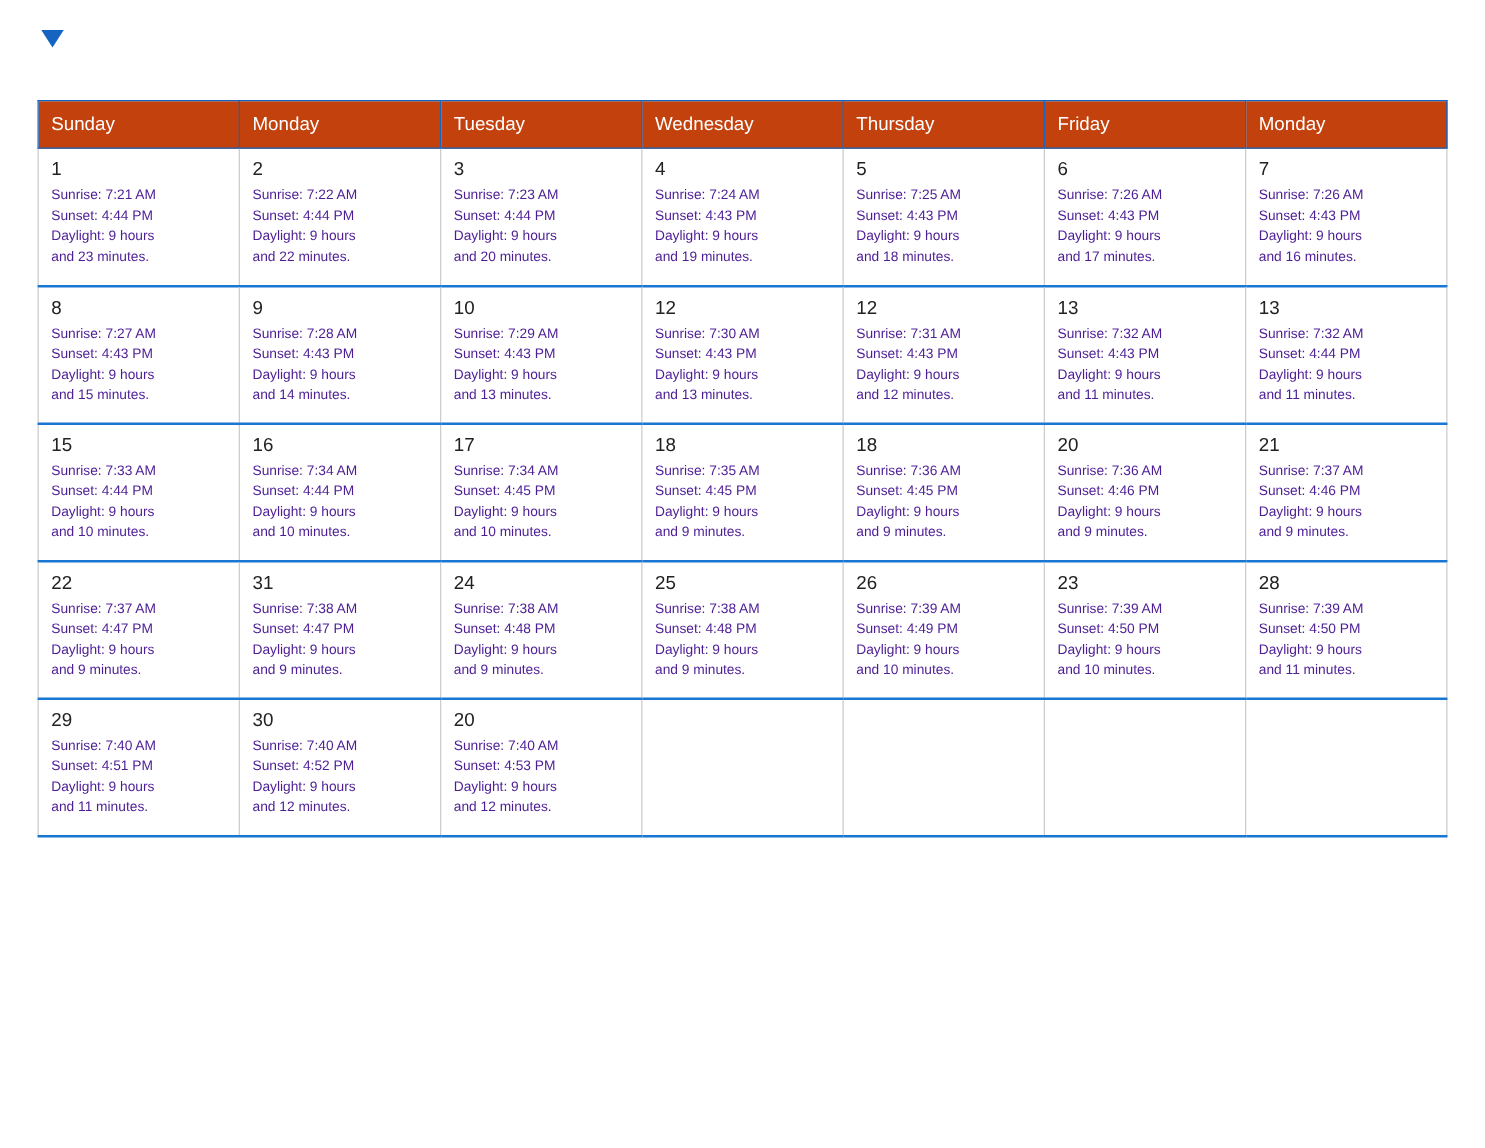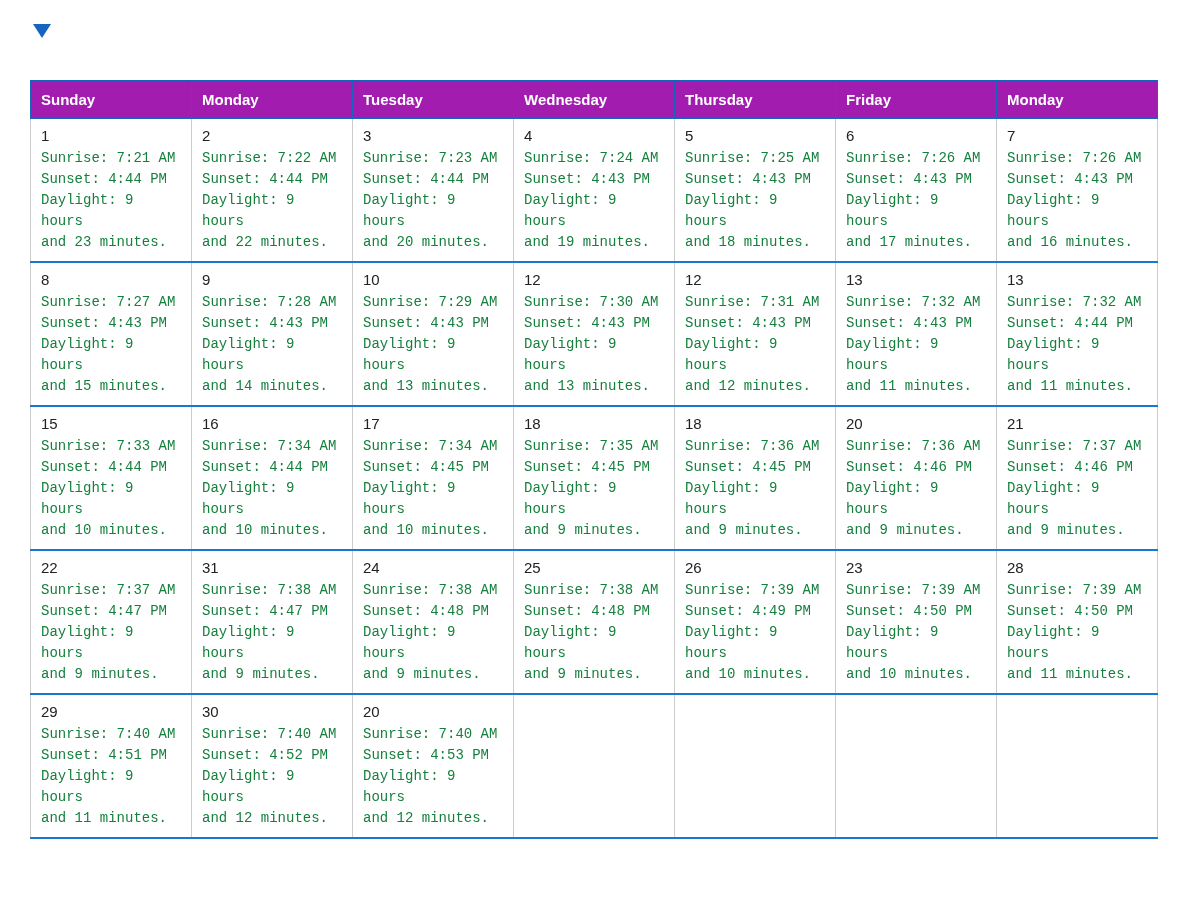--- a/index.html
+++ b/index.html
@@ -50,50 +50,49 @@
       font-size: 20px;
       color: #555;
       margin-top: 4px;
     }
     .calendar {
       width: 100%;
       border-collapse: collapse;
       margin-top: 10px;
     }
     .calendar th {
-      background-color: #a21caf;
+      background-color: #c2410c;
       color: #fff;
       text-align: left;
       padding: 10px 10px;
       font-size: 15px;
-      font-weight: bold;
+      font-weight: normal;
       border: 1px solid #1565c0;
     }
     .calendar td {
       border: 1px solid #ccc;
       vertical-align: top;
       padding: 8px 10px;
       width: calc(100% / 7);
       height: 110px;
     }
     .calendar tr td {
       border-bottom: 2px solid #1976d2;
     }
     .day-num {
       font-size: 15px;
       font-weight: normal;
       color: #222;
       margin-bottom: 4px;
       display: block;
     }
     .day-info {
-      font-size: 14px;
-      color: #15803d;
+      font-size: 11px;
+      color: #4c1d95;
       line-height: 1.5;
-      font-family: Liberation Mono, monospace;
     }
     .empty-cell {
       background: #fff;
     }
   </style>
 </head>
 <body>
 
 <div class="header">
   <div class="logo">

